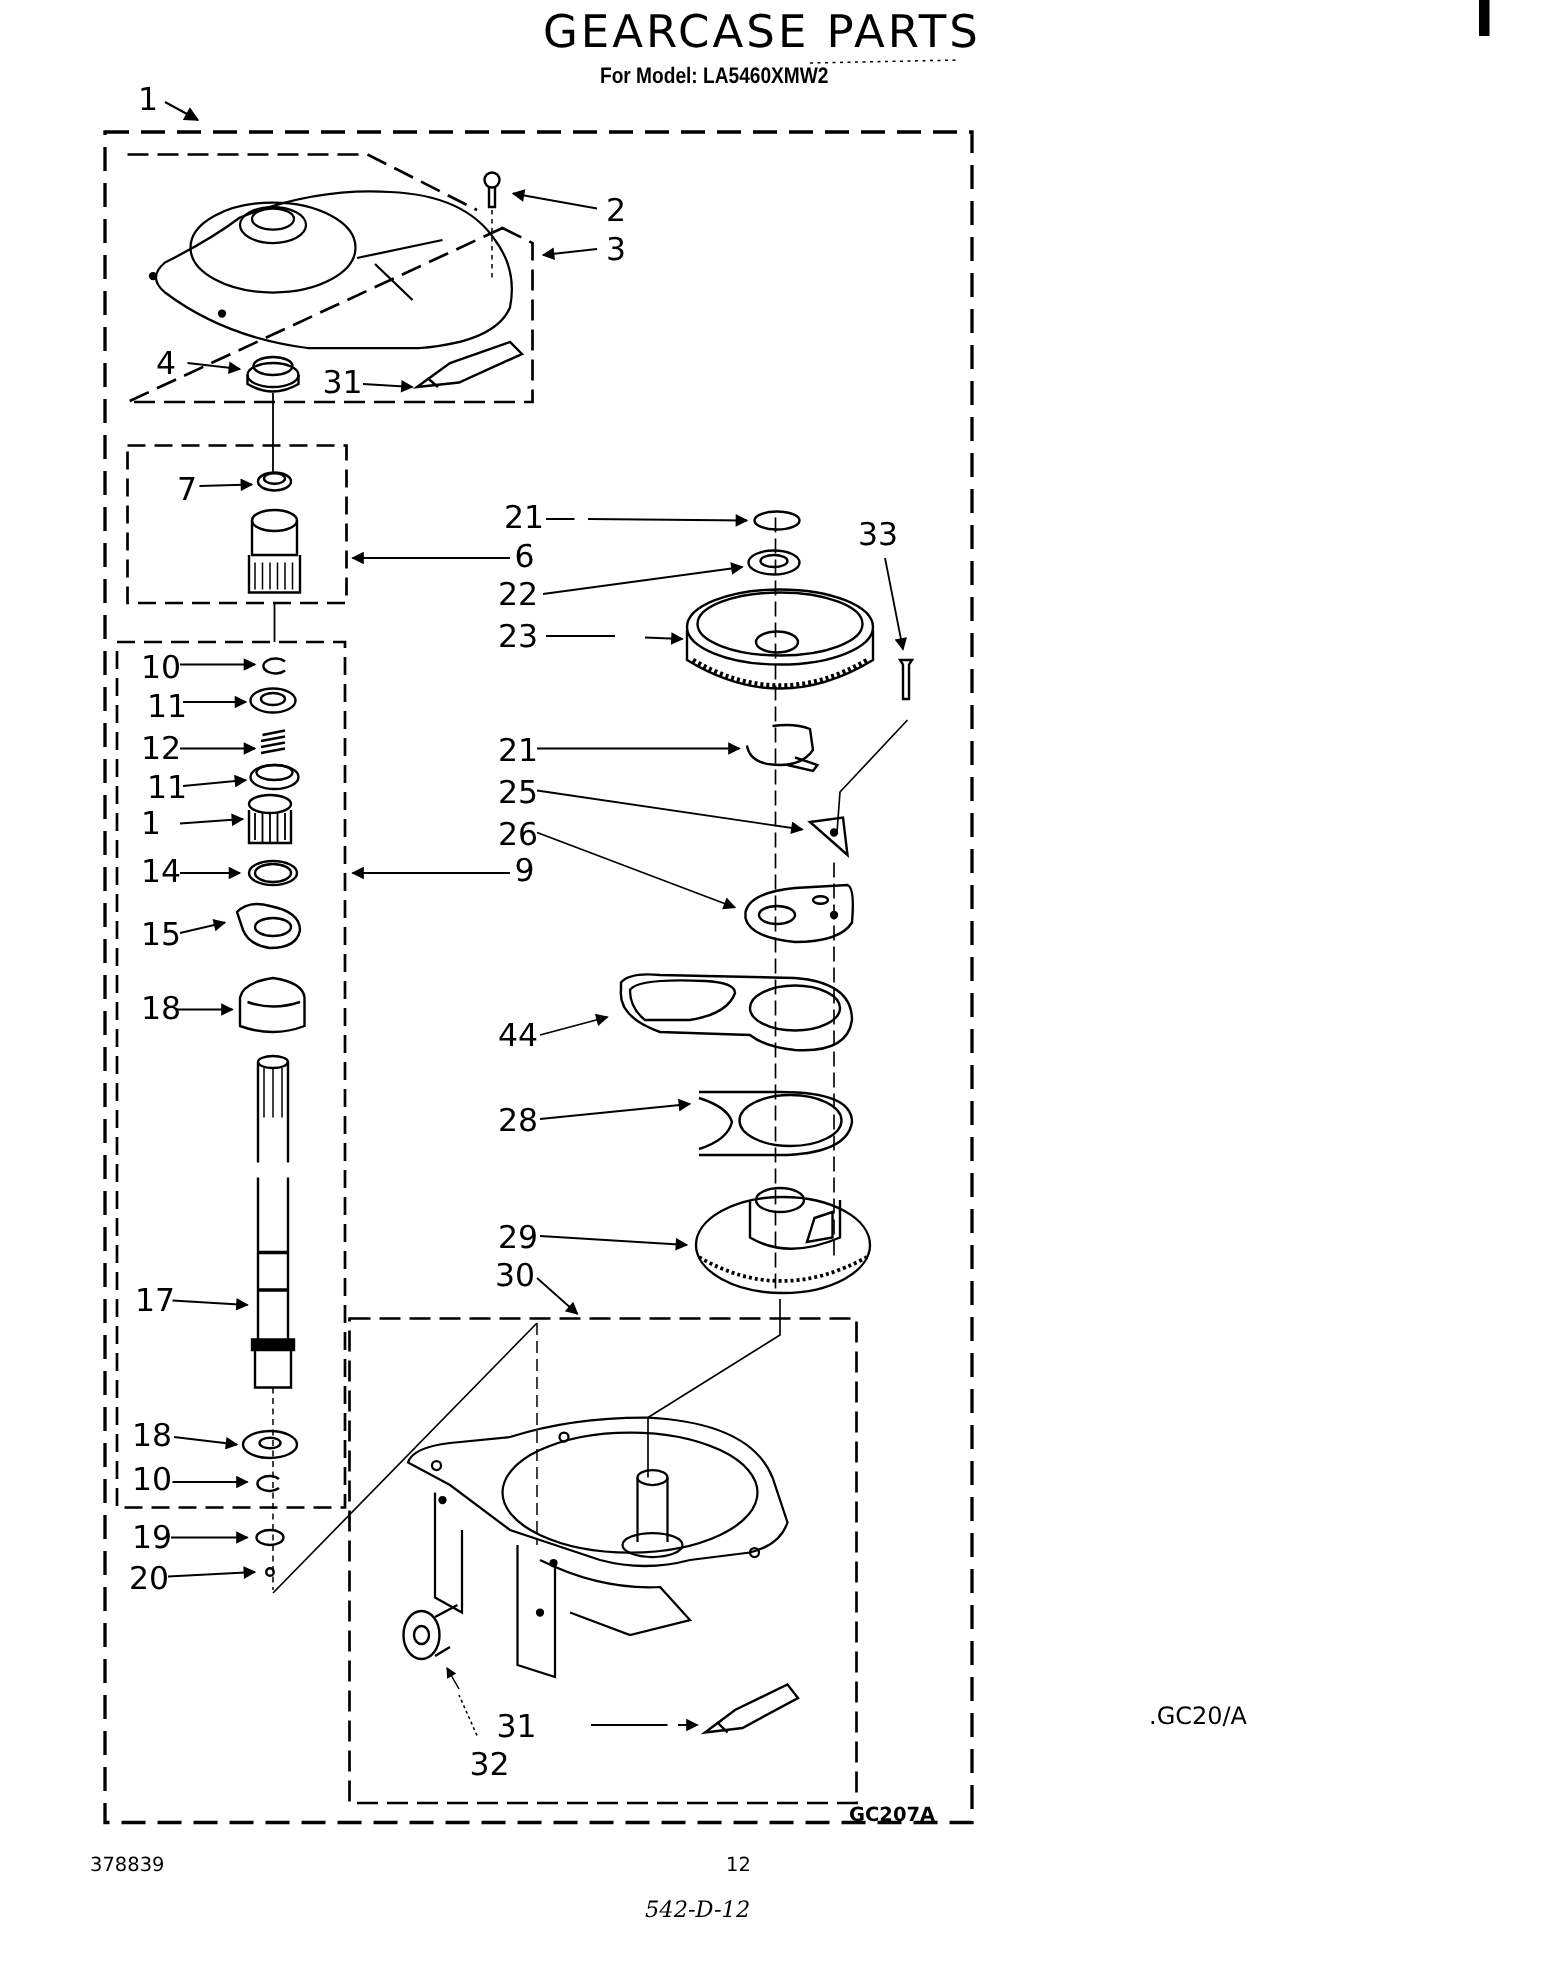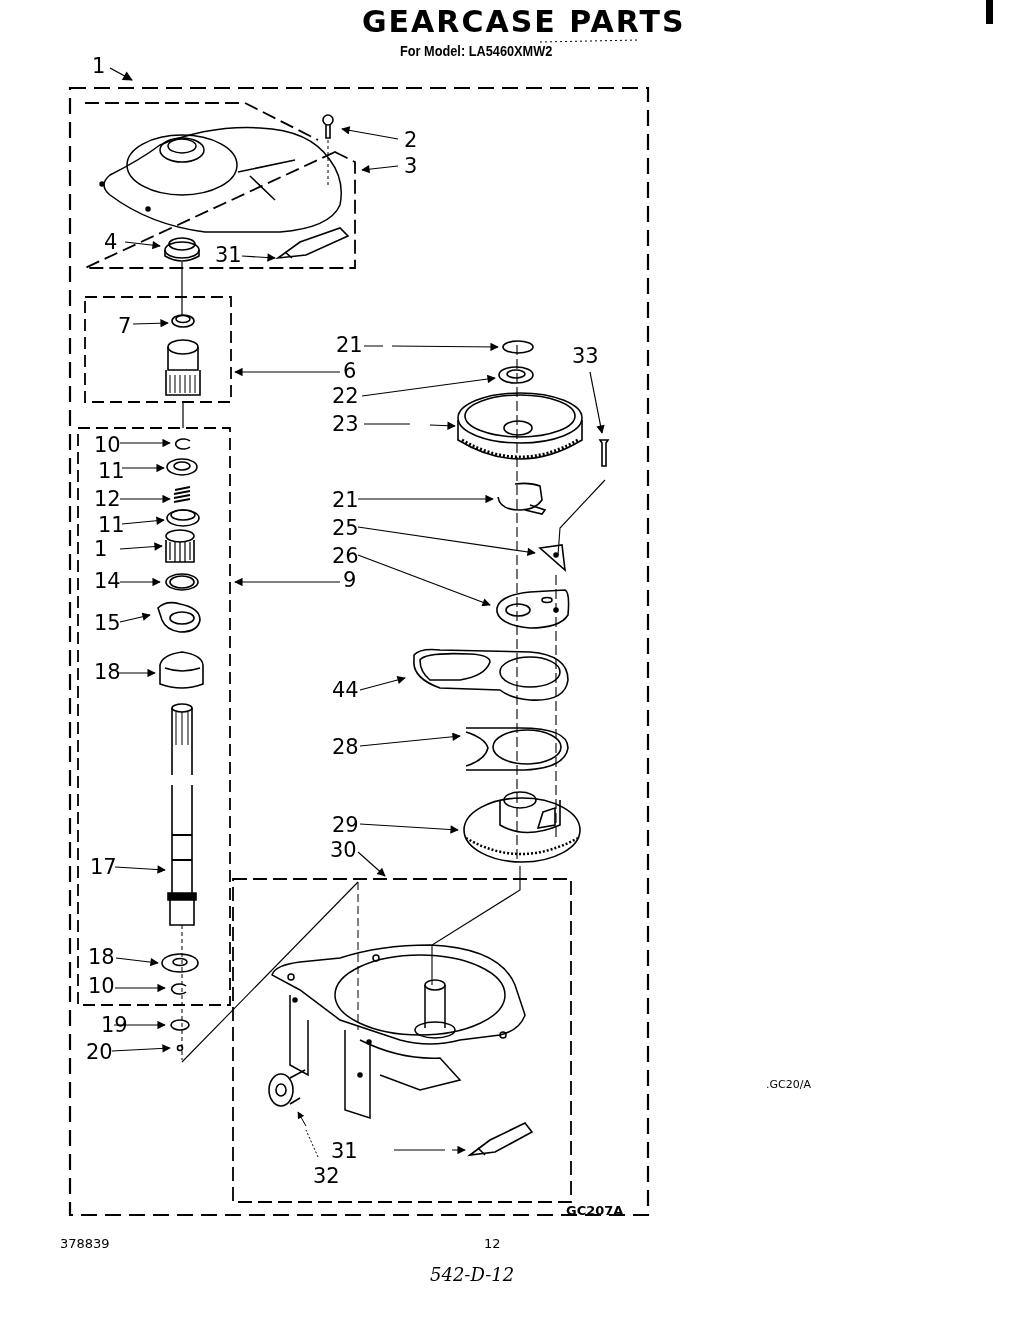--- a/index.html
+++ b/index.html
@@ -1,23 +1,23 @@
 <!DOCTYPE html>
 <html><head>
 <meta charset="utf-8">
 <style>
   html,body{margin:0;padding:0;background:#ffffff;}
   body{width:1036px;height:1320px;position:relative;overflow:hidden;font-family:"Liberation Sans",sans-serif;color:#000;}
   .abs{position:absolute;}
-  .title{left:362px;top:4px;font-size:30px;font-weight:bold;letter-spacing:2px;font-family:"DejaVu Sans",sans-serif;}
+  .title{left:362px;top:4px;font-size:30px;font-weight:normal;letter-spacing:2px;font-family:"DejaVu Sans",sans-serif;}
   .subtitle{left:400px;top:42px;font-size:15px;font-weight:bold;font-family:"Liberation Sans",sans-serif;transform:scaleX(0.85);transform-origin:left;}
   .lbl{position:absolute;font-size:21px;font-family:"DejaVu Sans",sans-serif;line-height:1;font-weight:normal;}
   .small{font-size:13px;font-weight:bold;font-family:"DejaVu Sans",sans-serif;}
   .foot{font-size:13px;font-family:"DejaVu Sans",sans-serif;}
-  .hand{font-size:18px;font-style:italic;font-family:"DejaVu Serif",serif;}
+  .hand{font-size:15px;font-style:italic;font-family:"DejaVu Serif",serif;}
   svg{position:absolute;left:0;top:0;}
   .corner-mark{position:absolute;left:986px;top:0;width:7px;height:24px;background:#000;}
 </style>
 </head>
 <body>
 
 <div class="corner-mark"></div>
 
 <div class="abs title">GEARCASE PARTS</div>
 <div class="abs subtitle">For Model: LA5460XMW2</div>
@@ -291,23 +291,23 @@
 <div class="lbl" style="left:332px;top:546px">26</div>
 <div class="lbl" style="left:94px;top:613px">15</div>
 <div class="lbl" style="left:94px;top:662px">18</div>
 <div class="lbl" style="left:332px;top:680px">44</div>
 <div class="lbl" style="left:332px;top:737px">28</div>
 <div class="lbl" style="left:332px;top:815px">29</div>
 <div class="lbl" style="left:330px;top:840px">30</div>
 <div class="lbl" style="left:90px;top:857px">17</div>
 <div class="lbl" style="left:88px;top:947px">18</div>
 <div class="lbl" style="left:88px;top:976px">10</div>
-<div class="lbl" style="left:101px;top:1015px">19</div>
+<div class="lbl" style="left:88px;top:1015px">19</div>
 <div class="lbl" style="left:86px;top:1042px">20</div>
 <div class="lbl" style="left:331px;top:1141px">31</div>
 <div class="lbl" style="left:313px;top:1166px">32</div>
 
 <div class="abs small" style="left:566px;top:1203px">GC207A</div>
-<div class="abs foot" style="left:766px;top:1078px;font-size:11px">.GC20/A</div>
+<div class="abs foot" style="left:766px;top:1134px;font-size:16px">.GC20/A</div>
 
 <div class="abs foot" style="left:60px;top:1236px">378839</div>
 <div class="abs foot" style="left:484px;top:1236px">12</div>
 <div class="abs hand" style="left:430px;top:1264px">542-D-12</div>
 
 </body></html>

